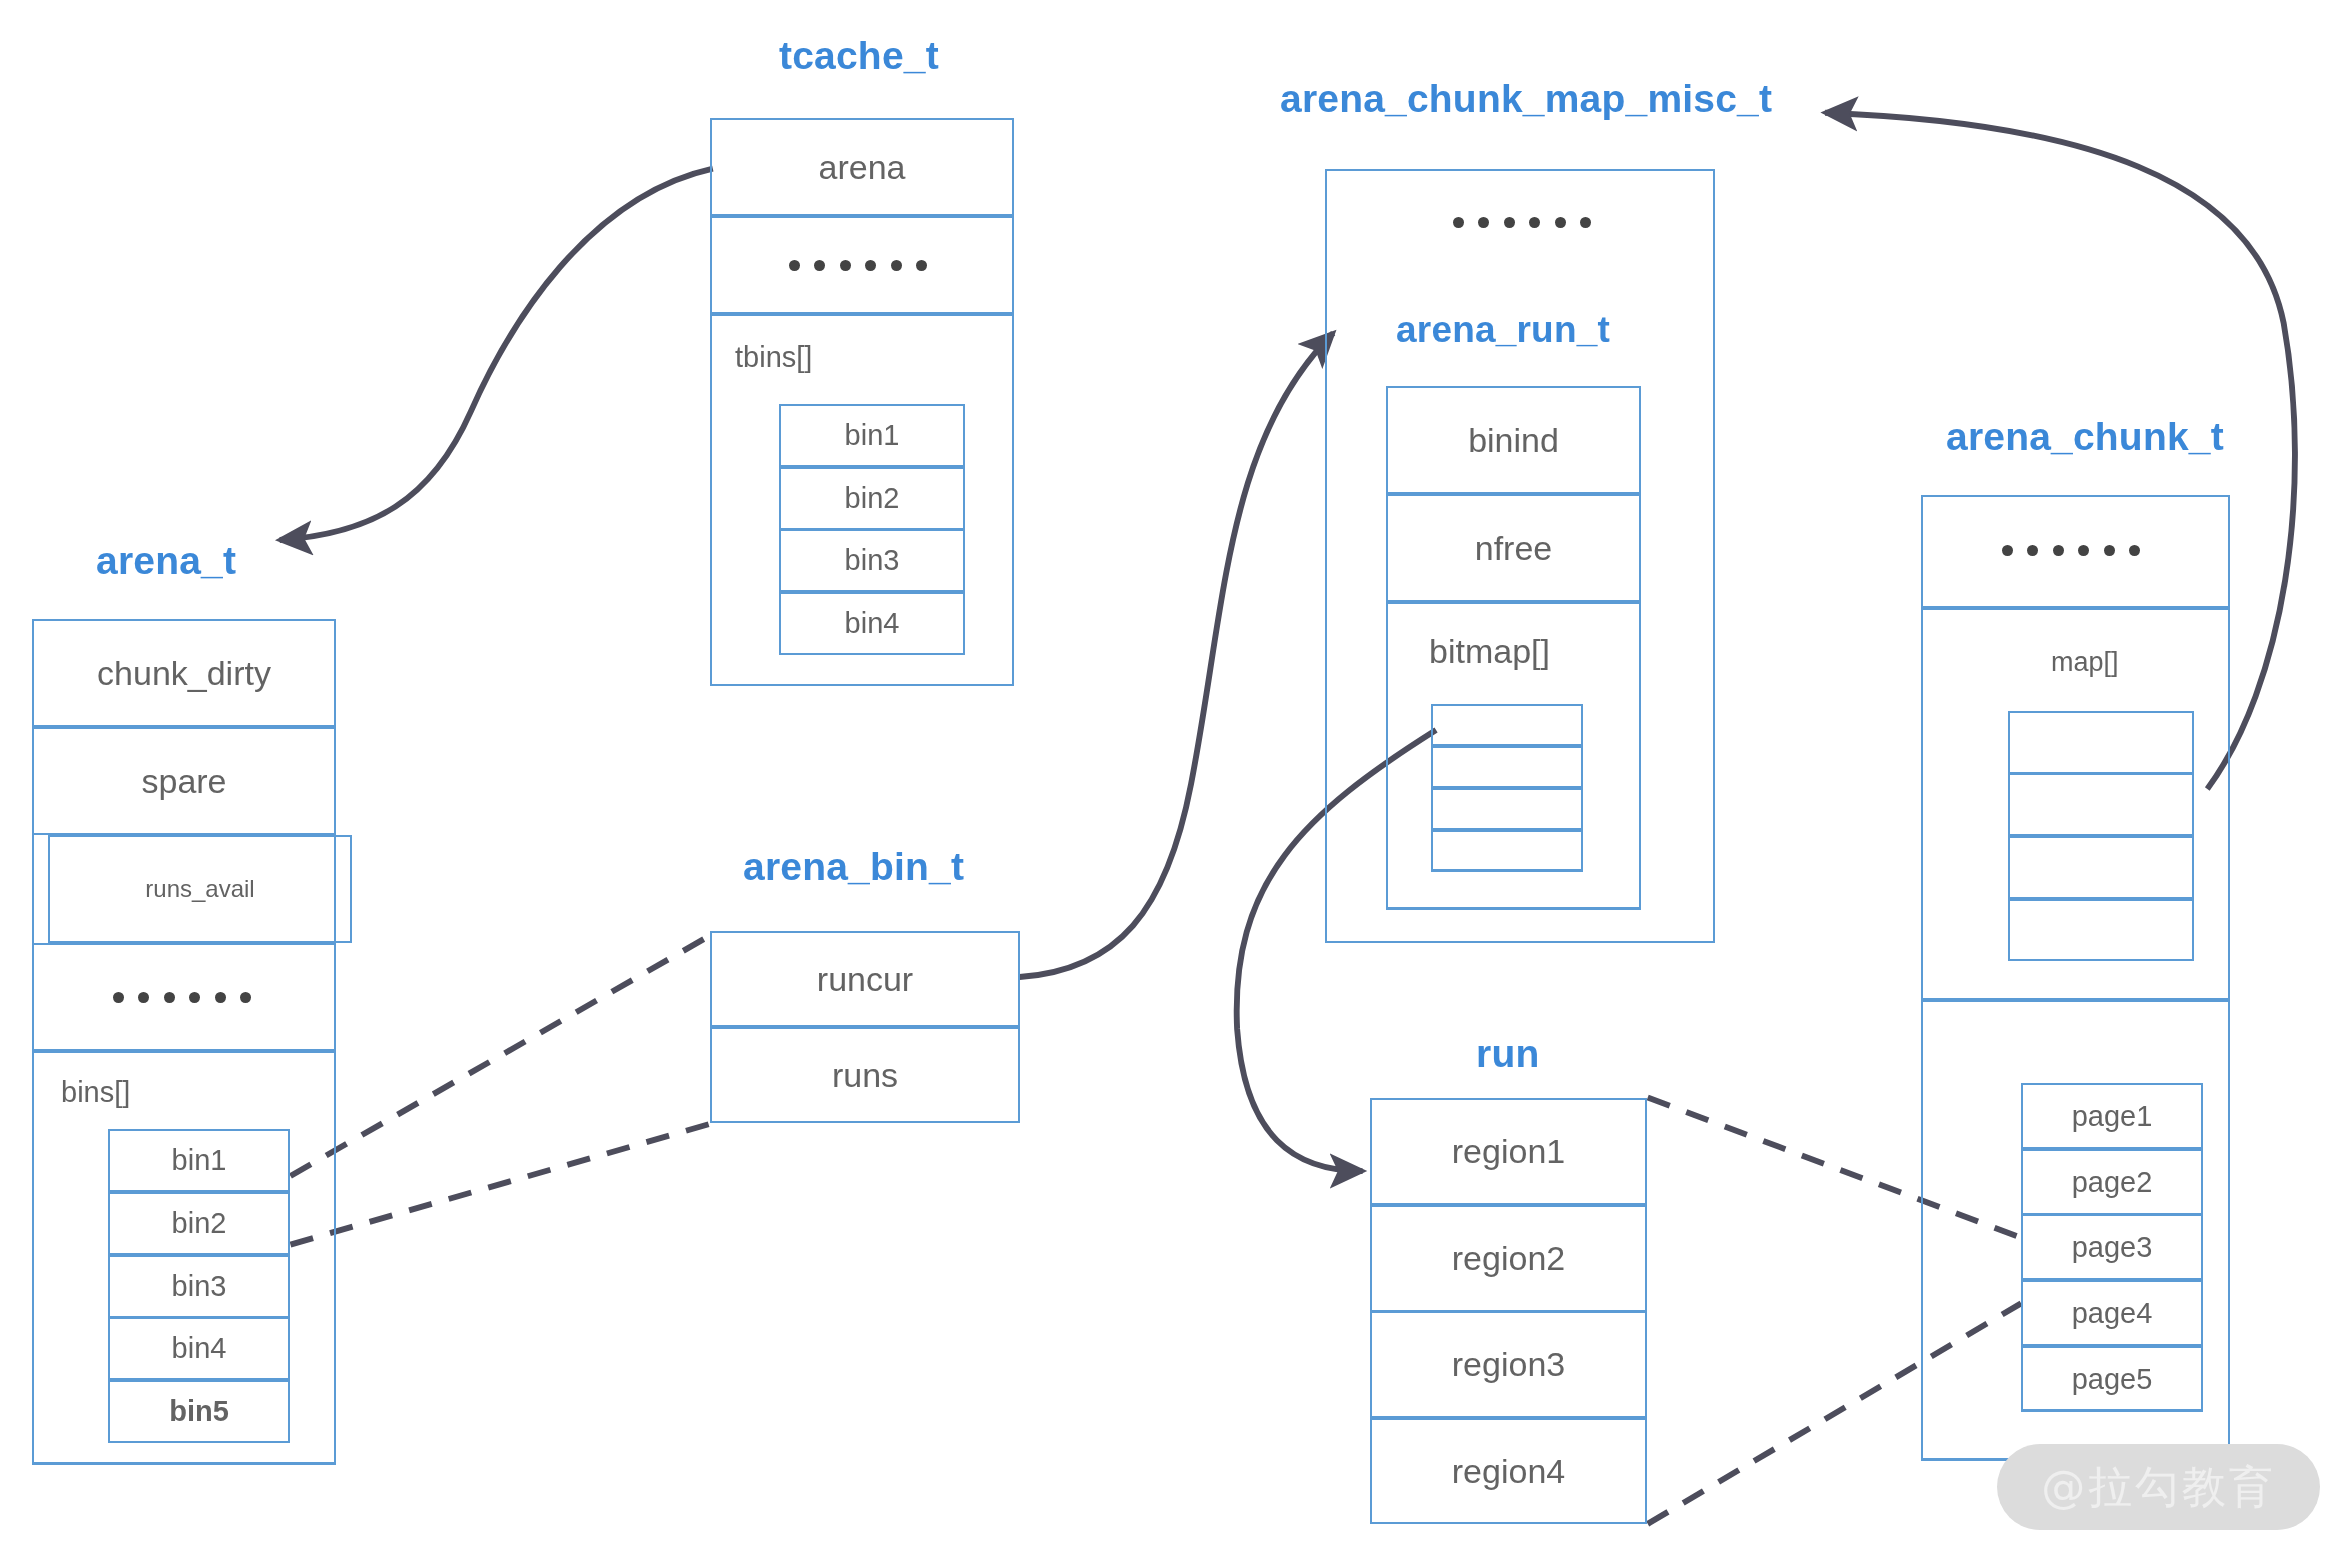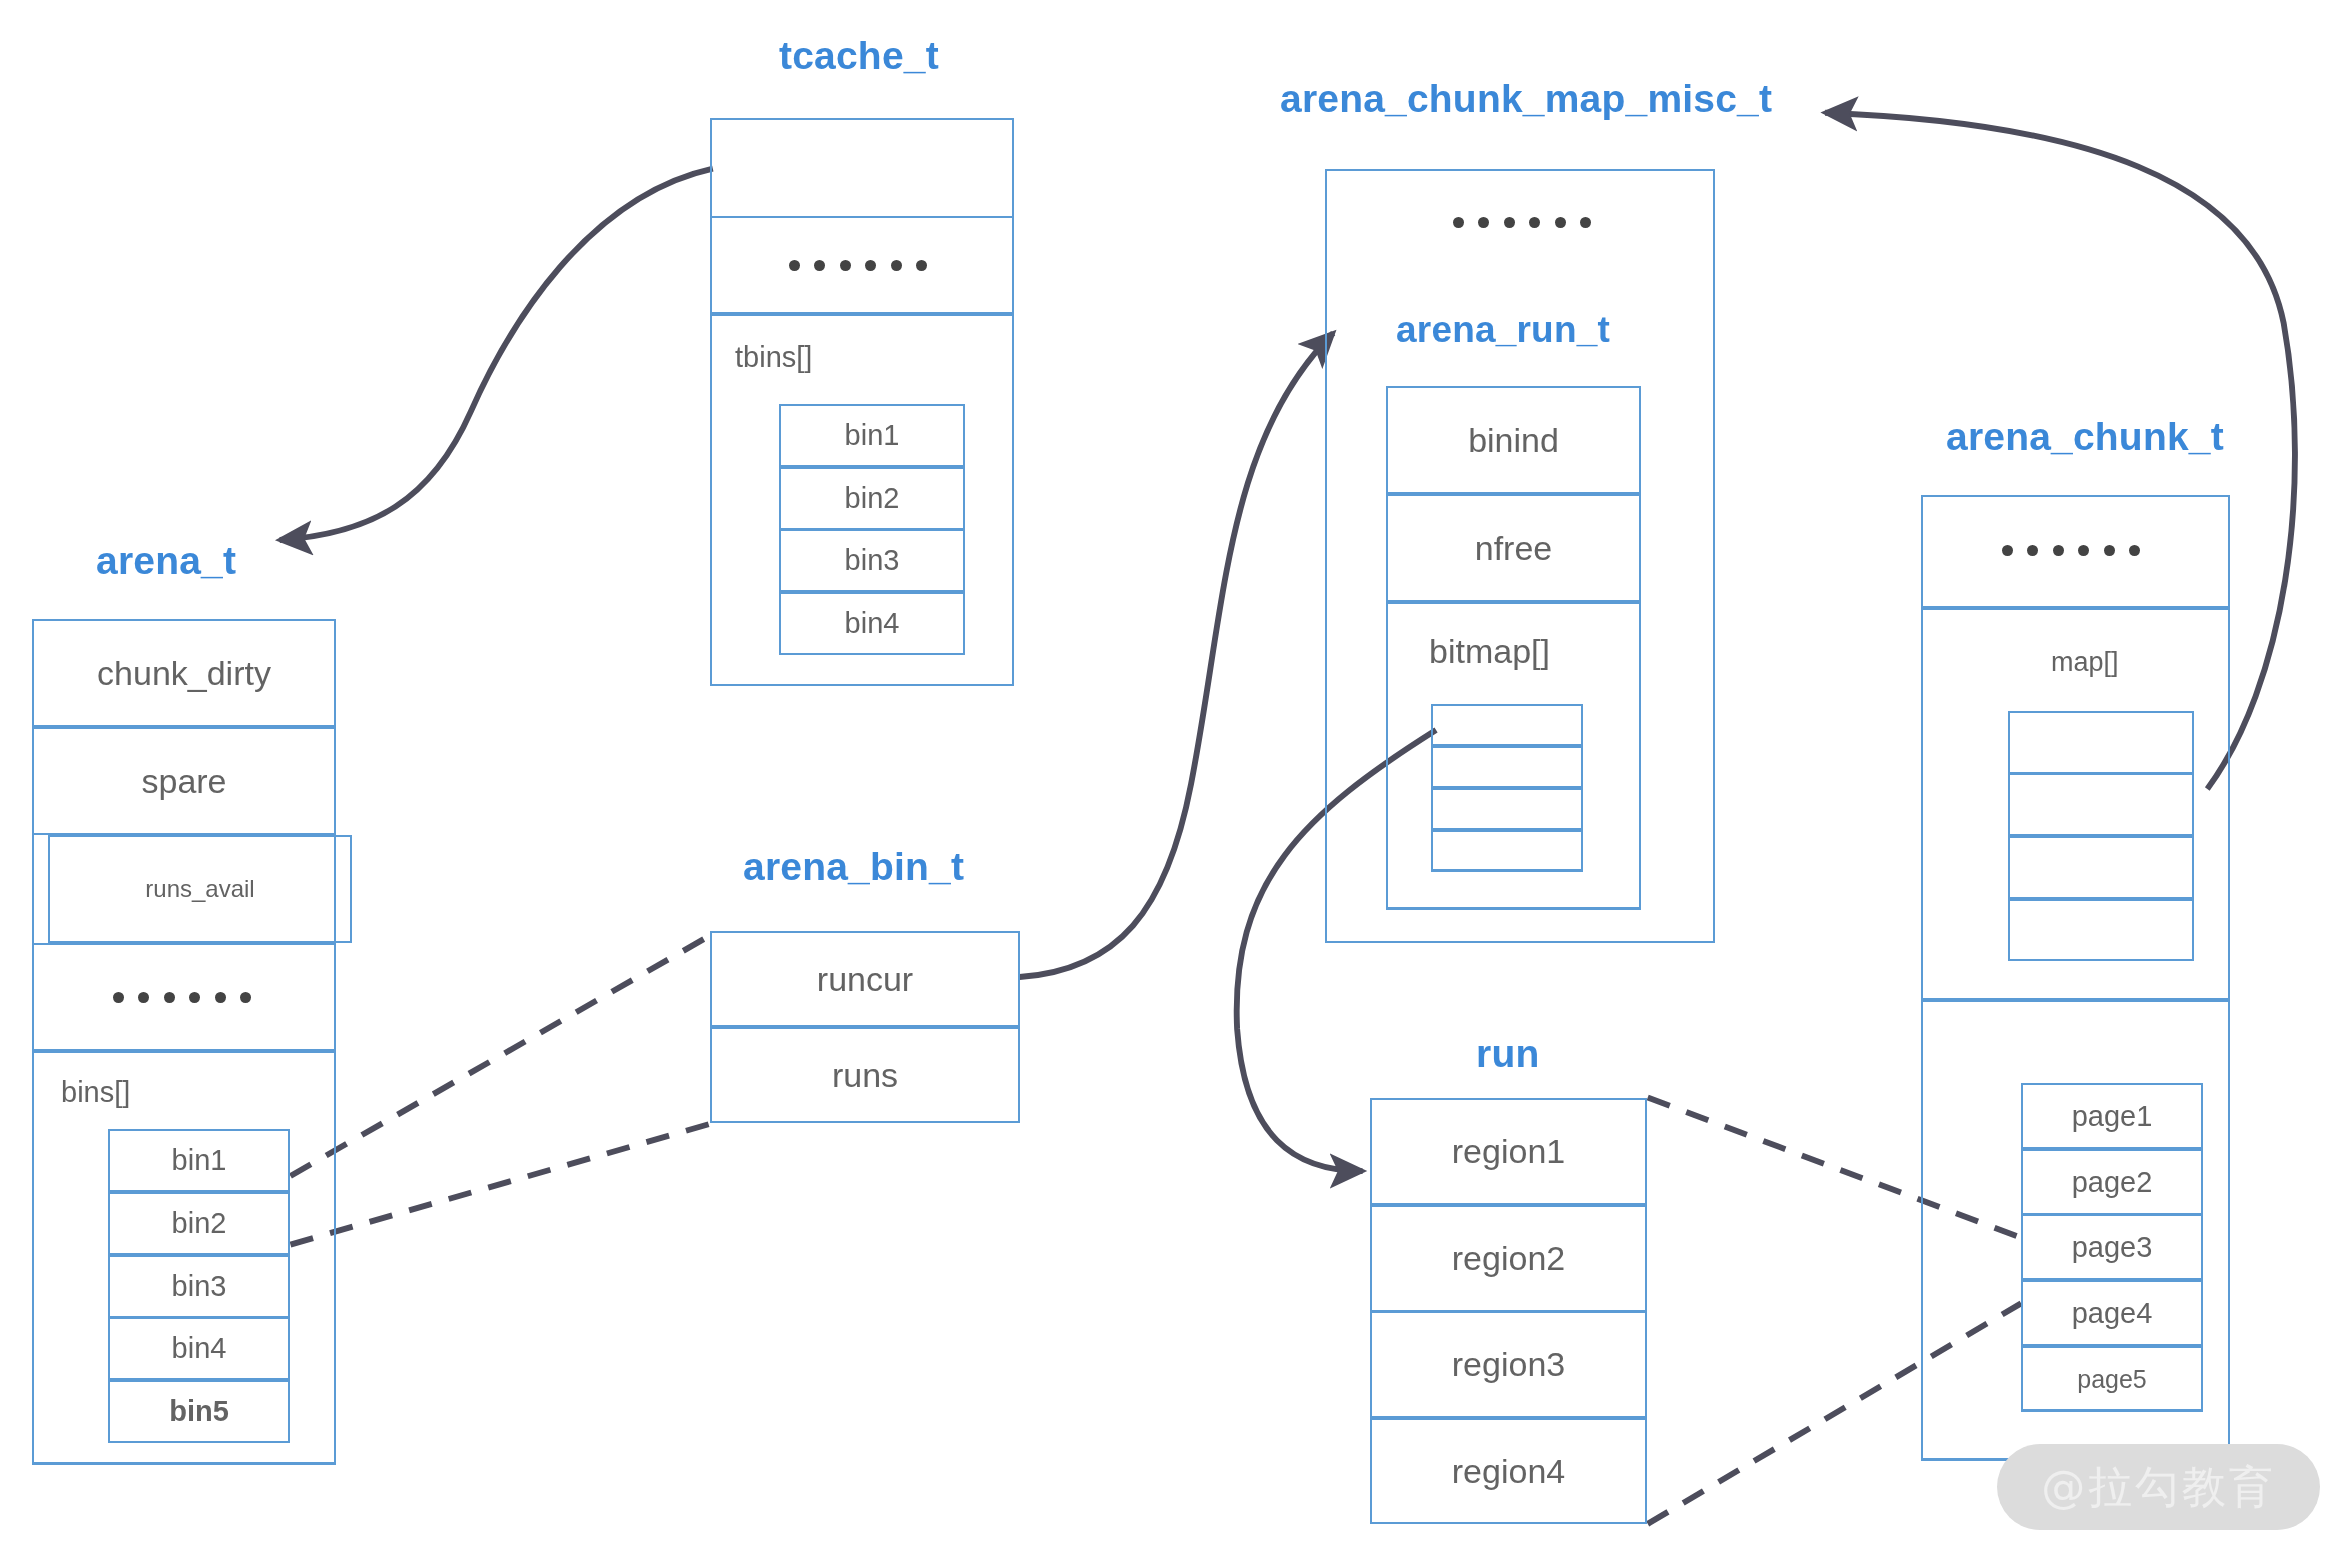--- a/index.html
+++ b/index.html
@@ -104,20 +104,23 @@
     <path d="M 296,1270 L 727,1146" fill="none" stroke="#4d4d5c" stroke-width="6" stroke-dasharray="24 18"></path>
 
     <path d="M 1681,1120 L 2062,1263" fill="none" stroke="#4d4d5c" stroke-width="6" stroke-dasharray="24 18"></path>
     <path d="M 1681,1555 L 2062,1330" fill="none" stroke="#4d4d5c" stroke-width="6" stroke-dasharray="24 18"></path>
   </svg>
 
   <div class="struct-title" style="left:779px; top:34px; font-size:39px;">tcache_t</div>
 
   <div class="box" style="left:710px; top:118px; width:304px; height:568px;"></div>
 
+  <div class="row" style="left:710px; top:118px; width:304px; height:98px; font-size:34px;">
+    <span>arena</span>
+  </div>
 
   <div class="row" style="left:710px; top:216px; width:304px; height:98px;"></div>
   <div class="dots" style="left:789px; top:260px;">
     <i></i>
       <i></i>
       <i></i>
       <i></i>
       <i></i>
       <i></i>
   </div>
@@ -270,21 +273,21 @@
   </div>
   <div class="row thin" style="left:2021px; top:1149px; width:182px; height:66px; font-size:29px;">
     <span>page2</span>
   </div>
   <div class="row thin" style="left:2021px; top:1214px; width:182px; height:66px; font-size:29px;">
     <span>page3</span>
   </div>
   <div class="row thin" style="left:2021px; top:1280px; width:182px; height:66px; font-size:29px;">
     <span>page4</span>
   </div>
-  <div class="row thin" style="left:2021px; top:1346px; width:182px; height:66px; font-size:25px;">
+  <div class="row thin" style="left:2021px; top:1346px; width:182px; height:66px; font-size:29px;">
     <span>page5</span>
   </div>
 
   <div class="watermark" style="left:1997px; top:1444px; width:323px; height:86px;">
     <span>@拉勾教育</span>
   </div>
 
 </div>
 
 

